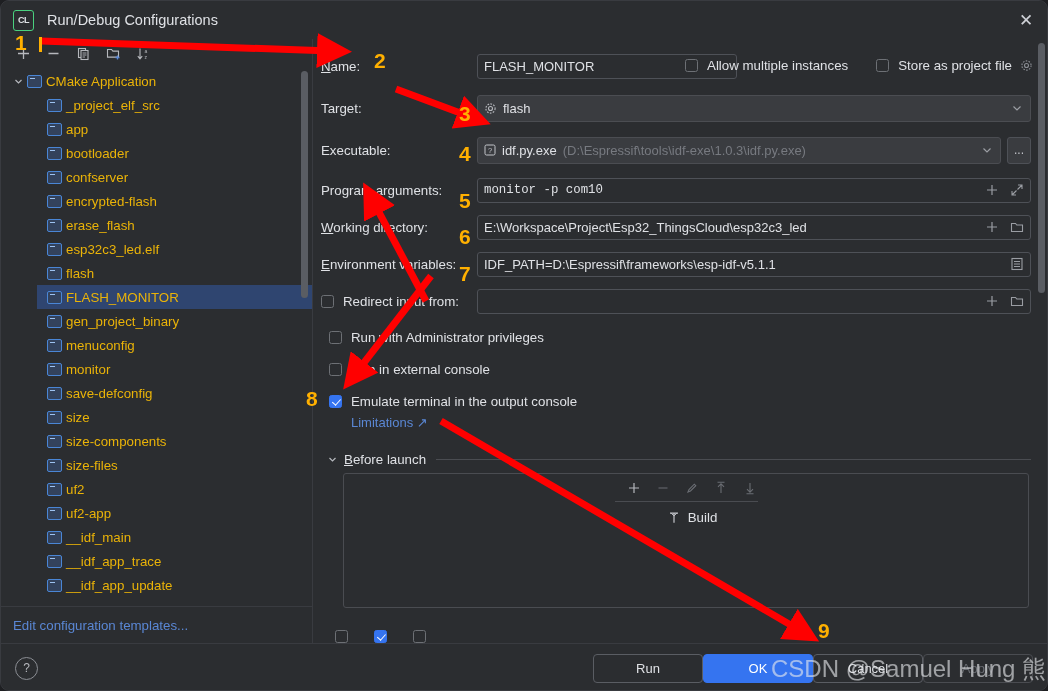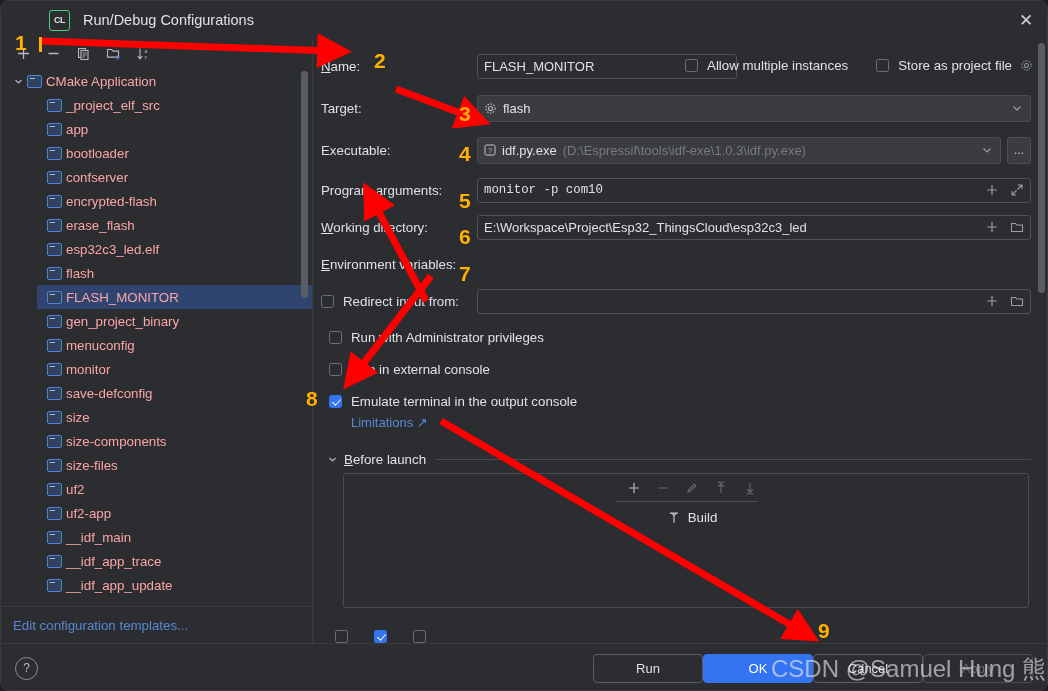--- a/index.html
+++ b/index.html
@@ -1,36 +1,36 @@
 <!DOCTYPE html>
 <html><head>
 <meta charset="utf-8">
 <style>
   html,body{margin:0;padding:0;background:#1e1f22;}
   body{width:1048px;height:691px;overflow:hidden;font-family:"Liberation Sans",sans-serif;
        -webkit-font-smoothing:antialiased;}
   .dialog{position:absolute;left:0;top:0;width:1048px;height:691px;background:#2b2d30;
           border-radius:9px;overflow:hidden;box-sizing:border-box;border:1px solid #393b40;}
   
-  .titlebar{height:38px;display:flex;align-items:center;padding:0 10px 0 12px;background:#2b2d30;position:relative;margin-left:36px;}
+  .titlebar{height:38px;display:flex;align-items:center;padding:0 10px 0 12px;background:#2b2d30;position:relative;}
   .cl-icon{width:19px;height:19px;border:1.6px solid #4ad17f;border-radius:3px;display:flex;
            align-items:center;justify-content:center;font-size:9px;color:#dfe1e5;font-weight:bold;
            letter-spacing:-.5px;background:#2b2d30;}
   .cl-icon span{line-height:1;}
   .title-text{margin-left:13px;font-size:14.5px;color:#dfe1e5;}
   .close-btn{position:absolute;right:8px;top:6px;width:26px;height:26px;display:flex;align-items:center;
              justify-content:center;color:#ced0d6;font-size:17px;line-height:1;cursor:pointer;}
   
   .content{display:flex;height:604px;}
   .left{width:311px;background:#2b2d30;position:relative;border-right:1px solid #393b40;
         display:flex;flex-direction:column;}
   .toolbar{height:28px;display:flex;align-items:center;gap:13px;padding:0 14px;}
   .tb-ico{width:17px;height:17px;color:#b6b8bd;display:flex;align-items:center;justify-content:center;cursor:pointer;}
   .tree{flex:1;overflow:hidden;position:relative;padding-top:2px;}
-  .row{height:24px;display:flex;align-items:center;font-size:13.3px;color:#fca5a5;
+  .row{height:24px;display:flex;align-items:center;font-size:13.3px;color:#eab308;
        padding-left:10px;white-space:nowrap;cursor:pointer;}
   .row.sel{background:#2f4570;}
   .chev{width:14px;height:14px;color:#b6b8bd;display:flex;align-items:center;justify-content:center;margin-right:2px;}
   .cfg-ico{width:13px;height:11px;border:1.4px solid #4a86d6;border-radius:2px;margin-right:4px;
            flex:none;position:relative;background:#33425c;}
   .cfg-ico:after{content:"";position:absolute;left:1.5px;top:2px;width:5px;height:1.4px;background:#9dc2f0;}
   .indent{margin-left:36px;}
   .indent0{margin-left:0;}
   .tree-sb{position:absolute;right:4px;top:4px;width:7px;height:227px;background:#5a5d63;border-radius:4px;}
   .edit-tpl{height:36px;display:flex;align-items:center;padding-left:12px;font-size:13.3px;
@@ -350,20 +350,31 @@
                 <svg width="14" height="13" viewBox="0 0 14 13">
                     <path d="M1.5 2.5h4l1.3 1.5h5.7v6.5H1.5z" stroke="#9a9da3" stroke-width="1.1" fill="none"></path>
                   </svg>
               </span>
             </span>
           </div>
         </div>
 
         <div class="frow">
           <div class="lbl"><u>E</u>nvironment variables:</div>
+          <div class="field">
+            <span>IDF_PATH=D:\Espressif\frameworks\esp-idf-v5.1.1</span>
+            <span class="fi">
+                <span class="ic">
+              <svg width="14" height="14" viewBox="0 0 14 14">
+                    <rect x="2" y="1.5" width="10" height="11" stroke="#9a9da3" stroke-width="1.1" fill="none"></rect>
+                    <path d="M4 4.5h6M4 7h6M4 9.5h6" stroke="#9a9da3" stroke-width="1"></path>
+                  </svg>
+            </span>
+              </span>
+          </div>
         </div>
 
         <div class="frow" style="margin-top:10px">
           <div class="lbl" style="display:flex;align-items:center;">
             <span class="cb"></span>
             <span class="cbl">Redirect input from:</span>
           </div>
           <div class="field">
             <span></span>
             <span class="fi">

